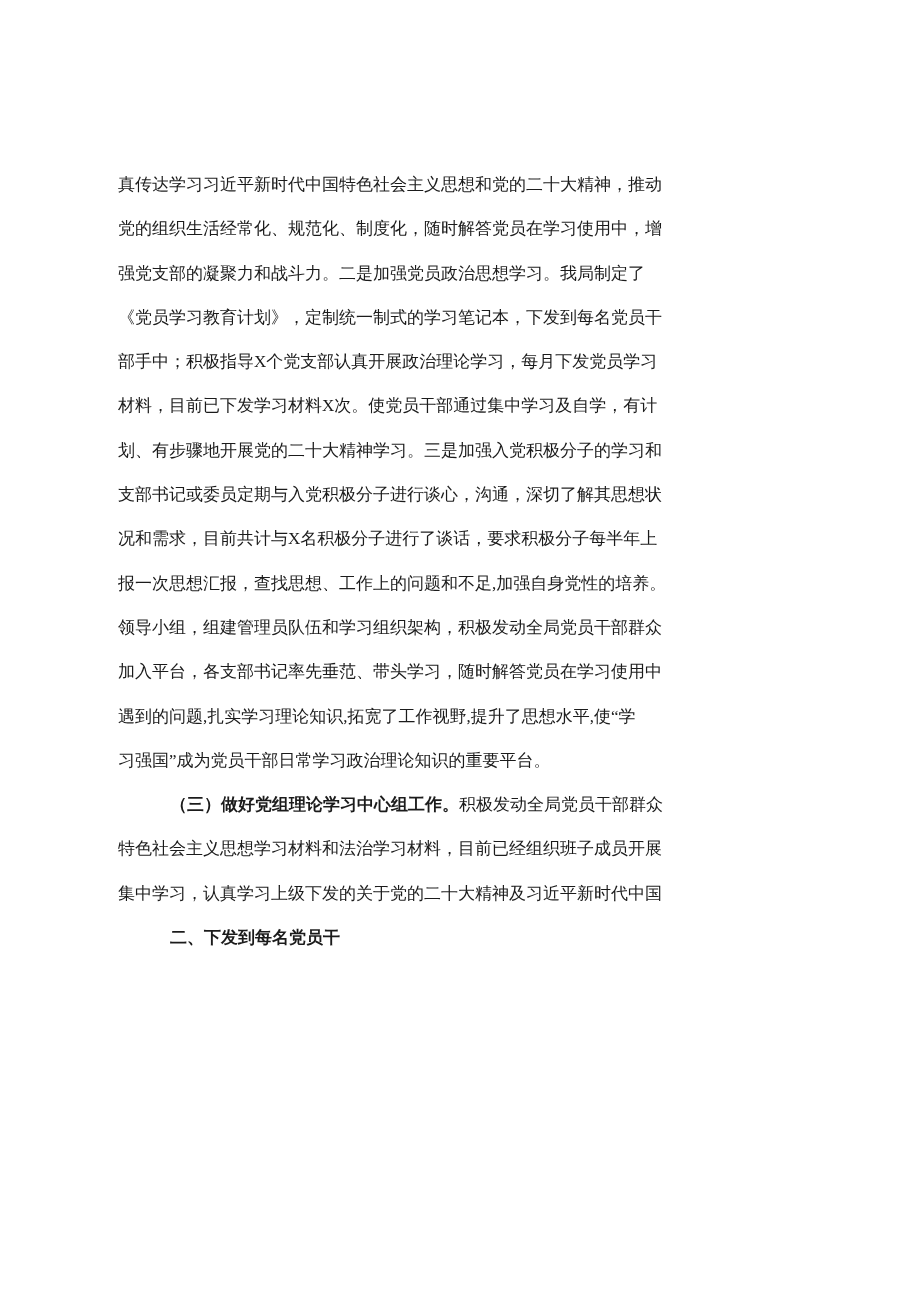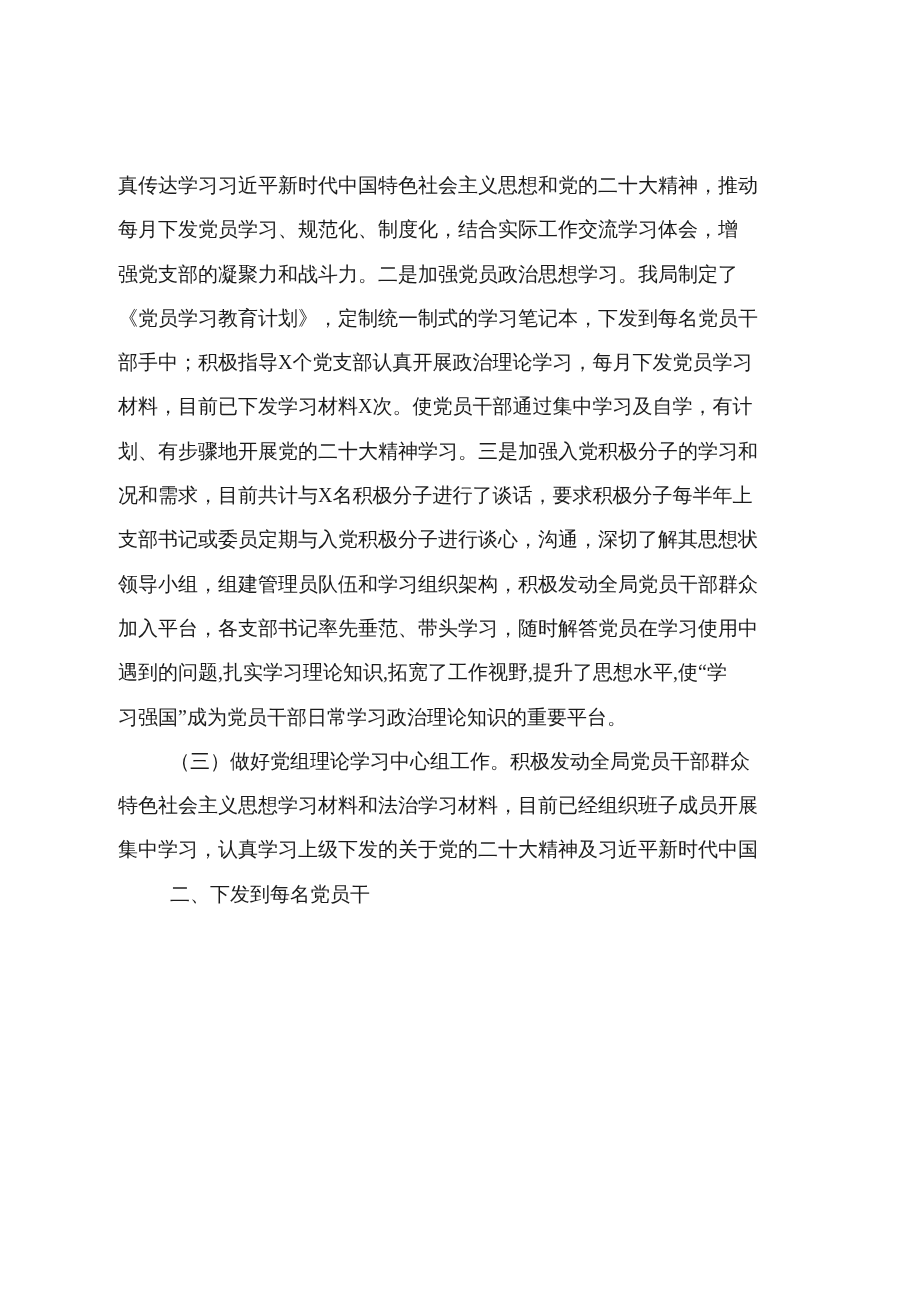--- a/index.html
+++ b/index.html
@@ -18,49 +18,50 @@
     height: 1301px;
     background: #ffffff;
     overflow: hidden;
   }
   .doc-text {
     position: absolute;
     left: 118px;
     top: 163px;
     width: 700px;
     color: #1b1b1b;
-    font-size: 20px;
+    font-size: 17px;
     line-height: 44.3px;
     letter-spacing: 0;
   }
   .line {
     white-space: nowrap;
     height: 44.3px;
   }
   .line.indent {
     padding-left: 52px;
   }
   .bold {
-    font-weight: normal;
+    font-weight: bold;
   }
 </style>
 </head>
 <body>
 
 <div class="page">
   <div class="doc-text" id="docText" style="color: rgb(27, 27, 27);">
       <div class="line"><span>真传达学习习近平新时代中国特色社会主义思想和党的二十大精神，推动</span></div>
-      <div class="line"><span>每月下发党员学习、规范化、制度化，结合实际工作交流学习体会，增</span></div>
+      <div class="line"><span>党的组织生活经常化、规范化、制度化，随时解答党员在学习使用中，增</span></div>
       <div class="line"><span>强党支部的凝聚力和战斗力。二是加强党员政治思想学习。我局制定了</span></div>
       <div class="line"><span>《党员学习教育计划》，定制统一制式的学习笔记本，下发到每名党员干</span></div>
       <div class="line"><span>部手中；积极指导X个党支部认真开展政治理论学习，每月下发党员学习</span></div>
       <div class="line"><span>材料，目前已下发学习材料X次。使党员干部通过集中学习及自学，有计</span></div>
       <div class="line"><span>划、有步骤地开展党的二十大精神学习。三是加强入党积极分子的学习和</span></div>
+      <div class="line"><span>支部书记或委员定期与入党积极分子进行谈心，沟通，深切了解其思想状</span></div>
       <div class="line"><span>况和需求，目前共计与X名积极分子进行了谈话，要求积极分子每半年上</span></div>
-      <div class="line"><span>支部书记或委员定期与入党积极分子进行谈心，沟通，深切了解其思想状</span></div>
+      <div class="line"><span>报一次思想汇报，查找思想、工作上的问题和不足,加强自身党性的培养。</span></div>
       <div class="line"><span>领导小组，组建管理员队伍和学习组织架构，积极发动全局党员干部群众</span></div>
       <div class="line"><span>加入平台，各支部书记率先垂范、带头学习，随时解答党员在学习使用中</span></div>
       <div class="line"><span>遇到的问题,扎实学习理论知识,拓宽了工作视野,提升了思想水平,使“学</span></div>
       <div class="line"><span>习强国”成为党员干部日常学习政治理论知识的重要平台。</span></div>
       <div class="line indent"><span class="bold">（三）做好党组理论学习中心组工作。</span><span>积极发动全局党员干部群众</span></div>
       <div class="line"><span>特色社会主义思想学习材料和法治学习材料，目前已经组织班子成员开展</span></div>
       <div class="line"><span>集中学习，认真学习上级下发的关于党的二十大精神及习近平新时代中国</span></div>
       <div class="line indent bold"><span class="bold">二、下发到每名党员干</span></div>
     </div>
 </div>

